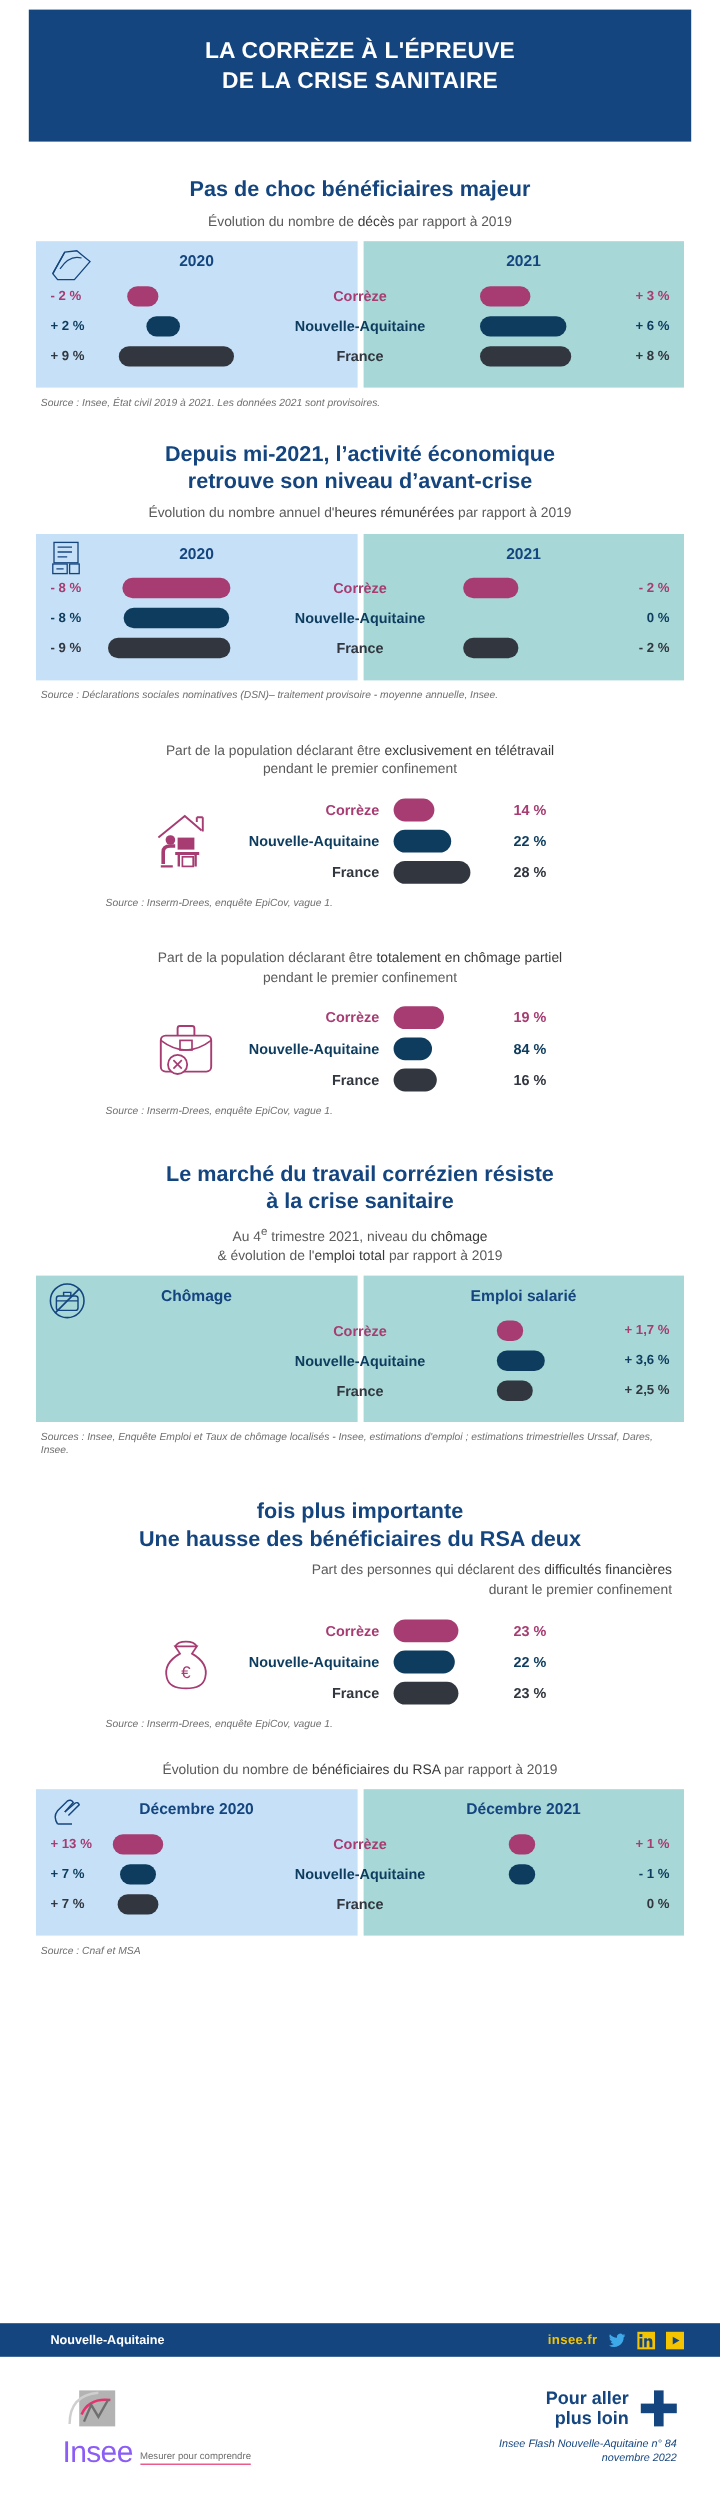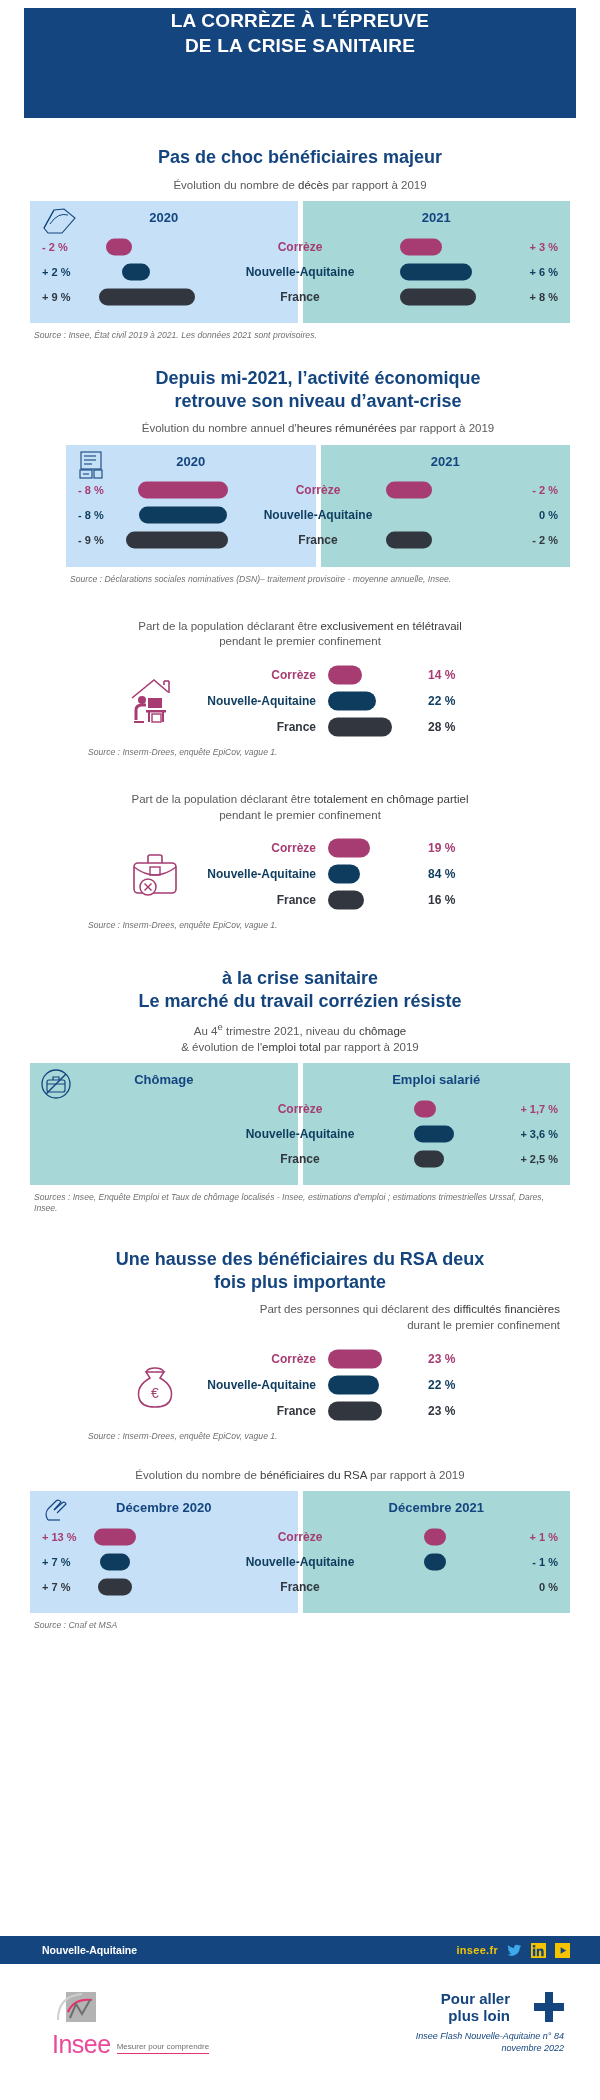--- a/index.html
+++ b/index.html
@@ -11,20 +11,21 @@
     position:relative;
     overflow:hidden;
   }
 
   
   .header-band{
     margin:8px 24px 0 24px;
     background:#14457f;
     height:110px;
     display:flex; align-items:flex-start; justify-content:center;
+    padding-top:22px;
   }
   .header-title{
     color:#ffffff;
     font-size:19px;
     font-weight:bold;
     line-height:1.32;
     text-align:center;
     letter-spacing:.2px;
   }
 
@@ -159,32 +160,32 @@
   .footer-site{ color:#f5c400; font-weight:bold; font-size:11px; letter-spacing:.3px; }
   .sq-ico{ width:15px; height:15px; display:block; }
 
   .bottom{
     position:absolute; left:0; right:0;
     display:flex; align-items:flex-start;
   }
   .insee-logo{ margin-left:52px; display:flex; align-items:flex-end; gap:6px;}
   .insee-mark{ width:52px; height:44px; position:relative; }
   .insee-word{
-    font-size:25px; color:#ec4899; letter-spacing:-.5px;
+    font-size:25px; color:#8b5cf6; letter-spacing:-.5px;
     font-family:"Liberation Sans", sans-serif;
     line-height:.8;
   }
   .insee-tag{
     font-size:8px; color:#6f6f6f; padding-bottom:2px;
     border-bottom:1.4px solid #e5336e;
   }
   .pourallerloin{
     margin-left:auto; margin-right:36px; text-align:right;
   }
-  .pal-row{ display:flex; align-items:center; justify-content:flex-end; gap:24px; }
+  .pal-row{ display:flex; align-items:center; justify-content:flex-end; gap:10px; }
   .pal-text{ color:#14457f; font-weight:bold; font-size:15px; line-height:1.15; text-align:right; }
   .pal-plus{ position:relative; width:30px; height:30px; }
   .pal-plus:before,.pal-plus:after{
     content:""; position:absolute; background:#14457f;
   }
   .pal-plus:before{ left:11px; top:0; width:8px; height:30px; }
   .pal-plus:after{ top:11px; left:0; height:8px; width:30px; }
   .pal-sub{
     margin-top:5px; font-size:9px; color:#14457f;
     font-style:italic; line-height:1.35;
@@ -266,21 +267,21 @@
 
     <div class="centre-labels" style="top:33px;">
       <div class="clab c-corr">Corrèze</div>
       <div class="clab c-na">Nouvelle-Aquitaine</div>
       <div class="clab c-fr">France</div>
     </div>
   </div>
   <div class="source">Source : Insee, État civil 2019 à 2021. Les données 2021 sont provisoires.</div>
 </div>
 
-<div style="margin-top:26px;margin-left:36px;">
+<div style="margin-top:26px;">
   <div class="sec-title">
     <div>Depuis mi-2021, l’activité économique</div>
     <div>retrouve son niveau d’avant-crise</div>
   </div>
   <div class="sec-sub">
     <span>Évolution du nombre annuel d'</span><b>heures rémunérées</b><span> par rapport à 2019</span>
   </div>
 
   <div class="panels">
     <div class="panel left">
@@ -441,22 +442,22 @@
           </div>
         <div class="sval c-fr">16 %</div>
       </div>
     </div>
   </div>
   <div class="source" style="margin-left:88px;">Source : Inserm-Drees, enquête EpiCov, vague 1.</div>
 </div>
 
 <div style="margin-top:36px;">
   <div class="sec-title">
+    <div>Le marché du travail corrézien résiste</div>
     <div>à la crise sanitaire</div>
-    <div>Le marché du travail corrézien résiste</div>
   </div>
   <div class="sec-sub">
     <span>Au 4</span><sup>e</sup><span> trimestre 2021, niveau du </span><b>chômage</b><br>
     <span>&amp; évolution de l'</span><b>emploi total</b><span> par rapport à 2019</span>
   </div>
 
   <div class="panels">
     <div class="panel left" style="background:#a7d7d6;">
       <div class="panel-head">Chômage</div>
       <span style="position:absolute;left:10px;top:5px;">
@@ -500,22 +501,22 @@
       <div class="clab c-corr">Corrèze</div>
       <div class="clab c-na">Nouvelle-Aquitaine</div>
       <div class="clab c-fr">France</div>
     </div>
   </div>
   <div class="source">Sources :  Insee, Enquête Emploi et Taux de chômage localisés - Insee, estimations d'emploi ; estimations trimestrielles Urssaf, Dares, Insee.</div>
 </div>
 
 <div style="margin-top:34px;">
   <div class="sec-title">
+    <div>fois plus importante</div>
     <div>Une hausse des bénéficiaires du RSA deux</div>
-    <div>fois plus importante</div>
   </div>
 
   <div class="sec-sub" style="margin-bottom:0;text-align:right;">
     <span>Part des personnes qui déclarent des </span><b>difficultés financières</b><br>
     <span>durant le premier confinement</span>
   </div>
   <div class="simple">
     <div class="simple-icon">
       <svg width="62" height="62" viewBox="0 0 62 62">
           <path d="M22,18 L40,18 L36,24 Q50,32 47,44 Q45,53 31,53 Q17,53 15,44 Q12,32 26,24 Z" fill="none" stroke="#a63c72" stroke-width="1.5"></path>

